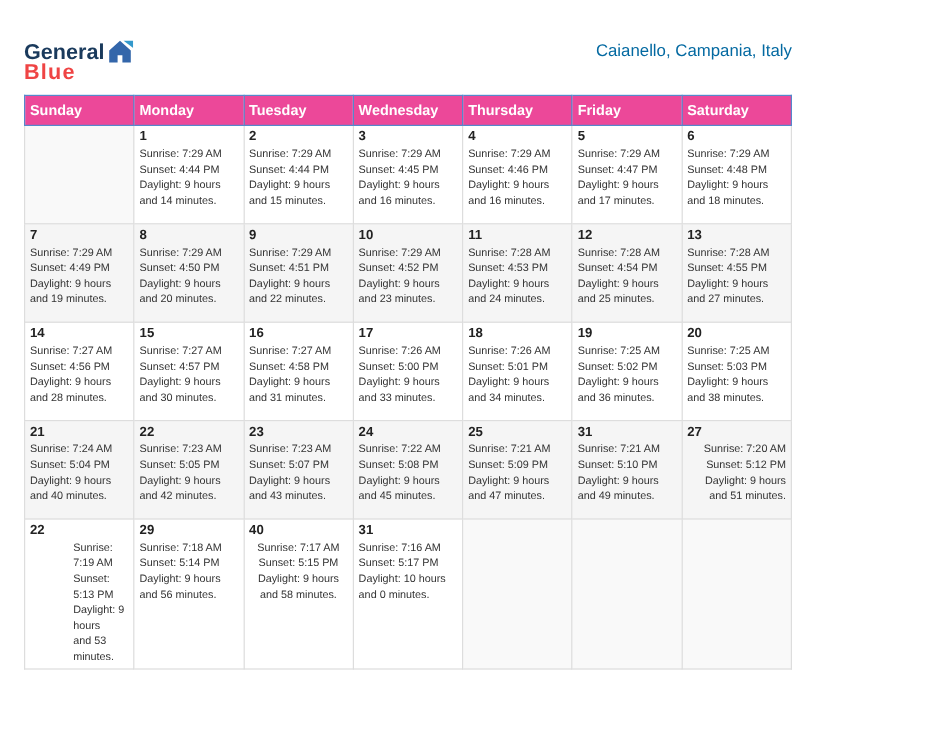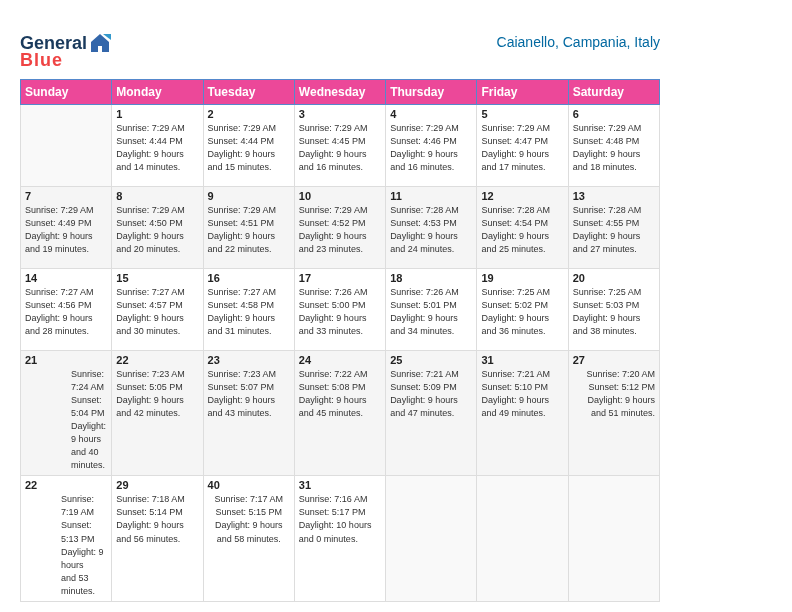--- a/index.html
+++ b/index.html
@@ -273,21 +273,21 @@
             <span class="day-num">20</span>
             <div class="day-info" style="white-space: pre-line;">Sunrise: 7:25 AM
 Sunset: 5:03 PM
 Daylight: 9 hours
 and 38 minutes.</div>
           </td>
         </tr>
         <tr class="row-alt">
           <td>
             <span class="day-num">21</span>
-            <div class="day-info" style="white-space: pre-line; margin-left: 46px;">Sunrise: 7:24 AM
+            <div class="day-info" style="white-space: pre-line;">Sunrise: 7:24 AM
 Sunset: 5:04 PM
 Daylight: 9 hours
 and 40 minutes.</div>
           </td>
           <td>
             <span class="day-num">22</span>
             <div class="day-info" style="white-space: pre-line;">Sunrise: 7:23 AM
 Sunset: 5:05 PM
 Daylight: 9 hours
 and 42 minutes.</div>

